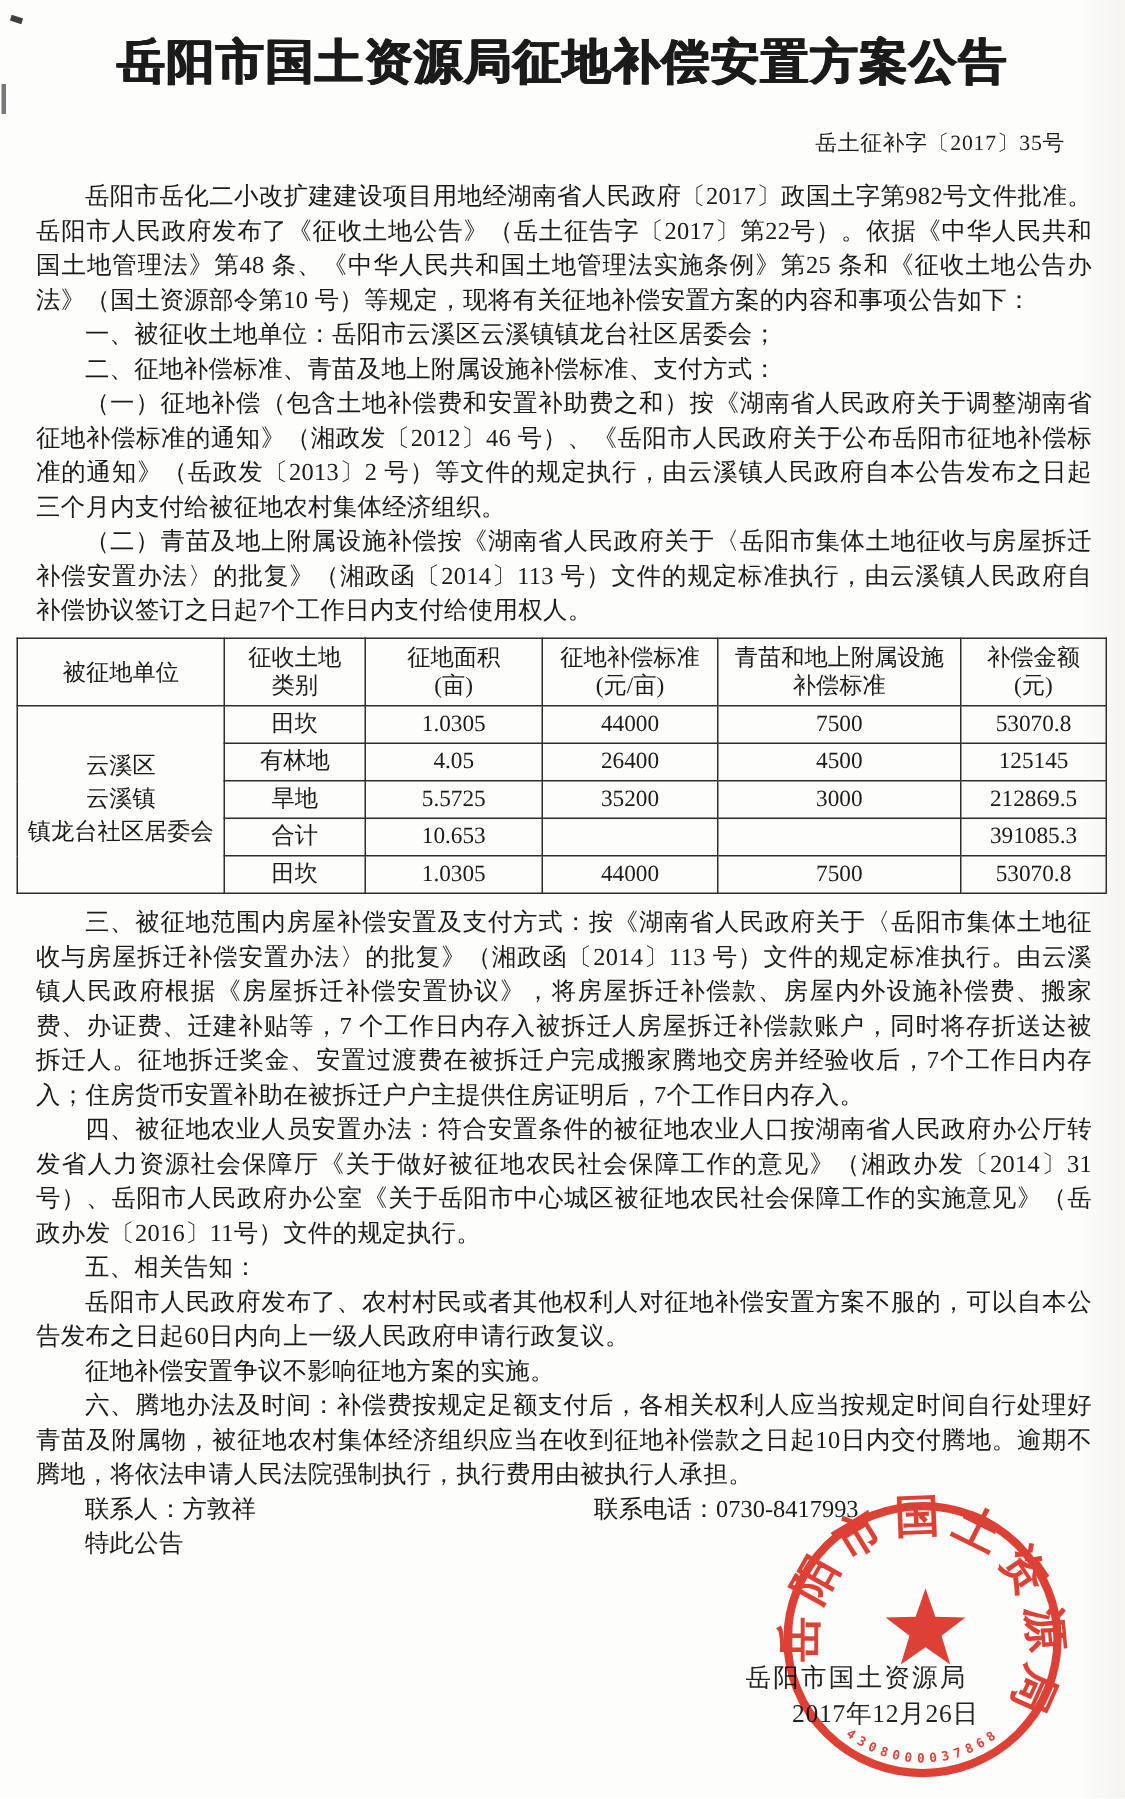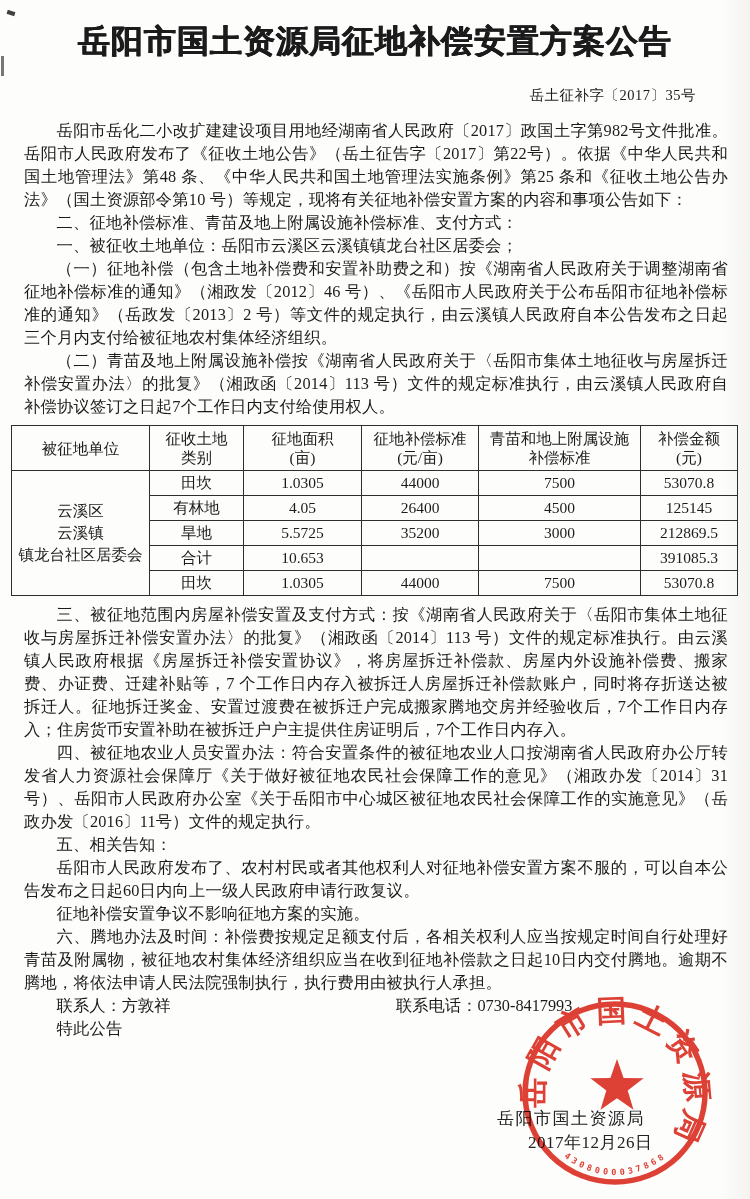--- a/index.html
+++ b/index.html
@@ -18,21 +18,21 @@
     margin:22px 20px 0 20px;
     text-align:center;
     font-family:"Liberation Sans","DejaVu Sans",sans-serif;
     font-weight:900;
     font-size:32px;
     letter-spacing:1px;
     line-height:38px;
     text-shadow:.6px 0 0 currentColor,-.6px 0 0 currentColor;
   }
   .docnum{
-    margin:26px 54px 14px 0;
+    margin:26px 40px 14px 0;
     text-align:right;
     font-size:14.5px;
     letter-spacing:.5px;
   }
   .body{margin:0 22px 0 24px;}
   .para{
     margin:0;
     font-size:16.3px;
     line-height:23px;
     text-align:justify;
@@ -108,22 +108,22 @@
 
 <div class="page">
   <div class="speck s1"></div>
   <div class="speck s2"></div>
 
   <h1 class="title">岳阳市国土资源局征地补偿安置方案公告</h1>
   <div class="docnum">岳土征补字〔2017〕35号</div>
 
   <div class="body">
     <p class="para">岳阳市岳化二小改扩建建设项目用地经湖南省人民政府〔2017〕政国土字第982号文件批准。岳阳市人民政府发布了《征收土地公告》（岳土征告字〔2017〕第22号）。依据《中华人民共和国土地管理法》第48 条、《中华人民共和国土地管理法实施条例》第25 条和《征收土地公告办法》（国土资源部令第10 号）等规定，现将有关征地补偿安置方案的内容和事项公告如下：</p>
+    <p class="para">一、被征收土地单位：岳阳市云溪区云溪镇镇龙台社区居委会；</p>
     <p class="para">二、征地补偿标准、青苗及地上附属设施补偿标准、支付方式：</p>
-    <p class="para">一、被征收土地单位：岳阳市云溪区云溪镇镇龙台社区居委会；</p>
     <p class="para">（一）征地补偿（包含土地补偿费和安置补助费之和）按《湖南省人民政府关于调整湖南省征地补偿标准的通知》（湘政发〔2012〕46 号）、《岳阳市人民政府关于公布岳阳市征地补偿标准的通知》（岳政发〔2013〕2 号）等文件的规定执行，由云溪镇人民政府自本公告发布之日起三个月内支付给被征地农村集体经济组织。</p>
     <p class="para">（二）青苗及地上附属设施补偿按《湖南省人民政府关于〈岳阳市集体土地征收与房屋拆迁补偿安置办法〉的批复》（湘政函〔2014〕113 号）文件的规定标准执行，由云溪镇人民政府自补偿协议签订之日起7个工作日内支付给使用权人。</p>
 
     <table class="comp">
       <colgroup>
         <col style="width:138px">
           <col style="width:94px">
           <col style="width:118px">
         <col style="width:117px">
           <col style="width:162px">

